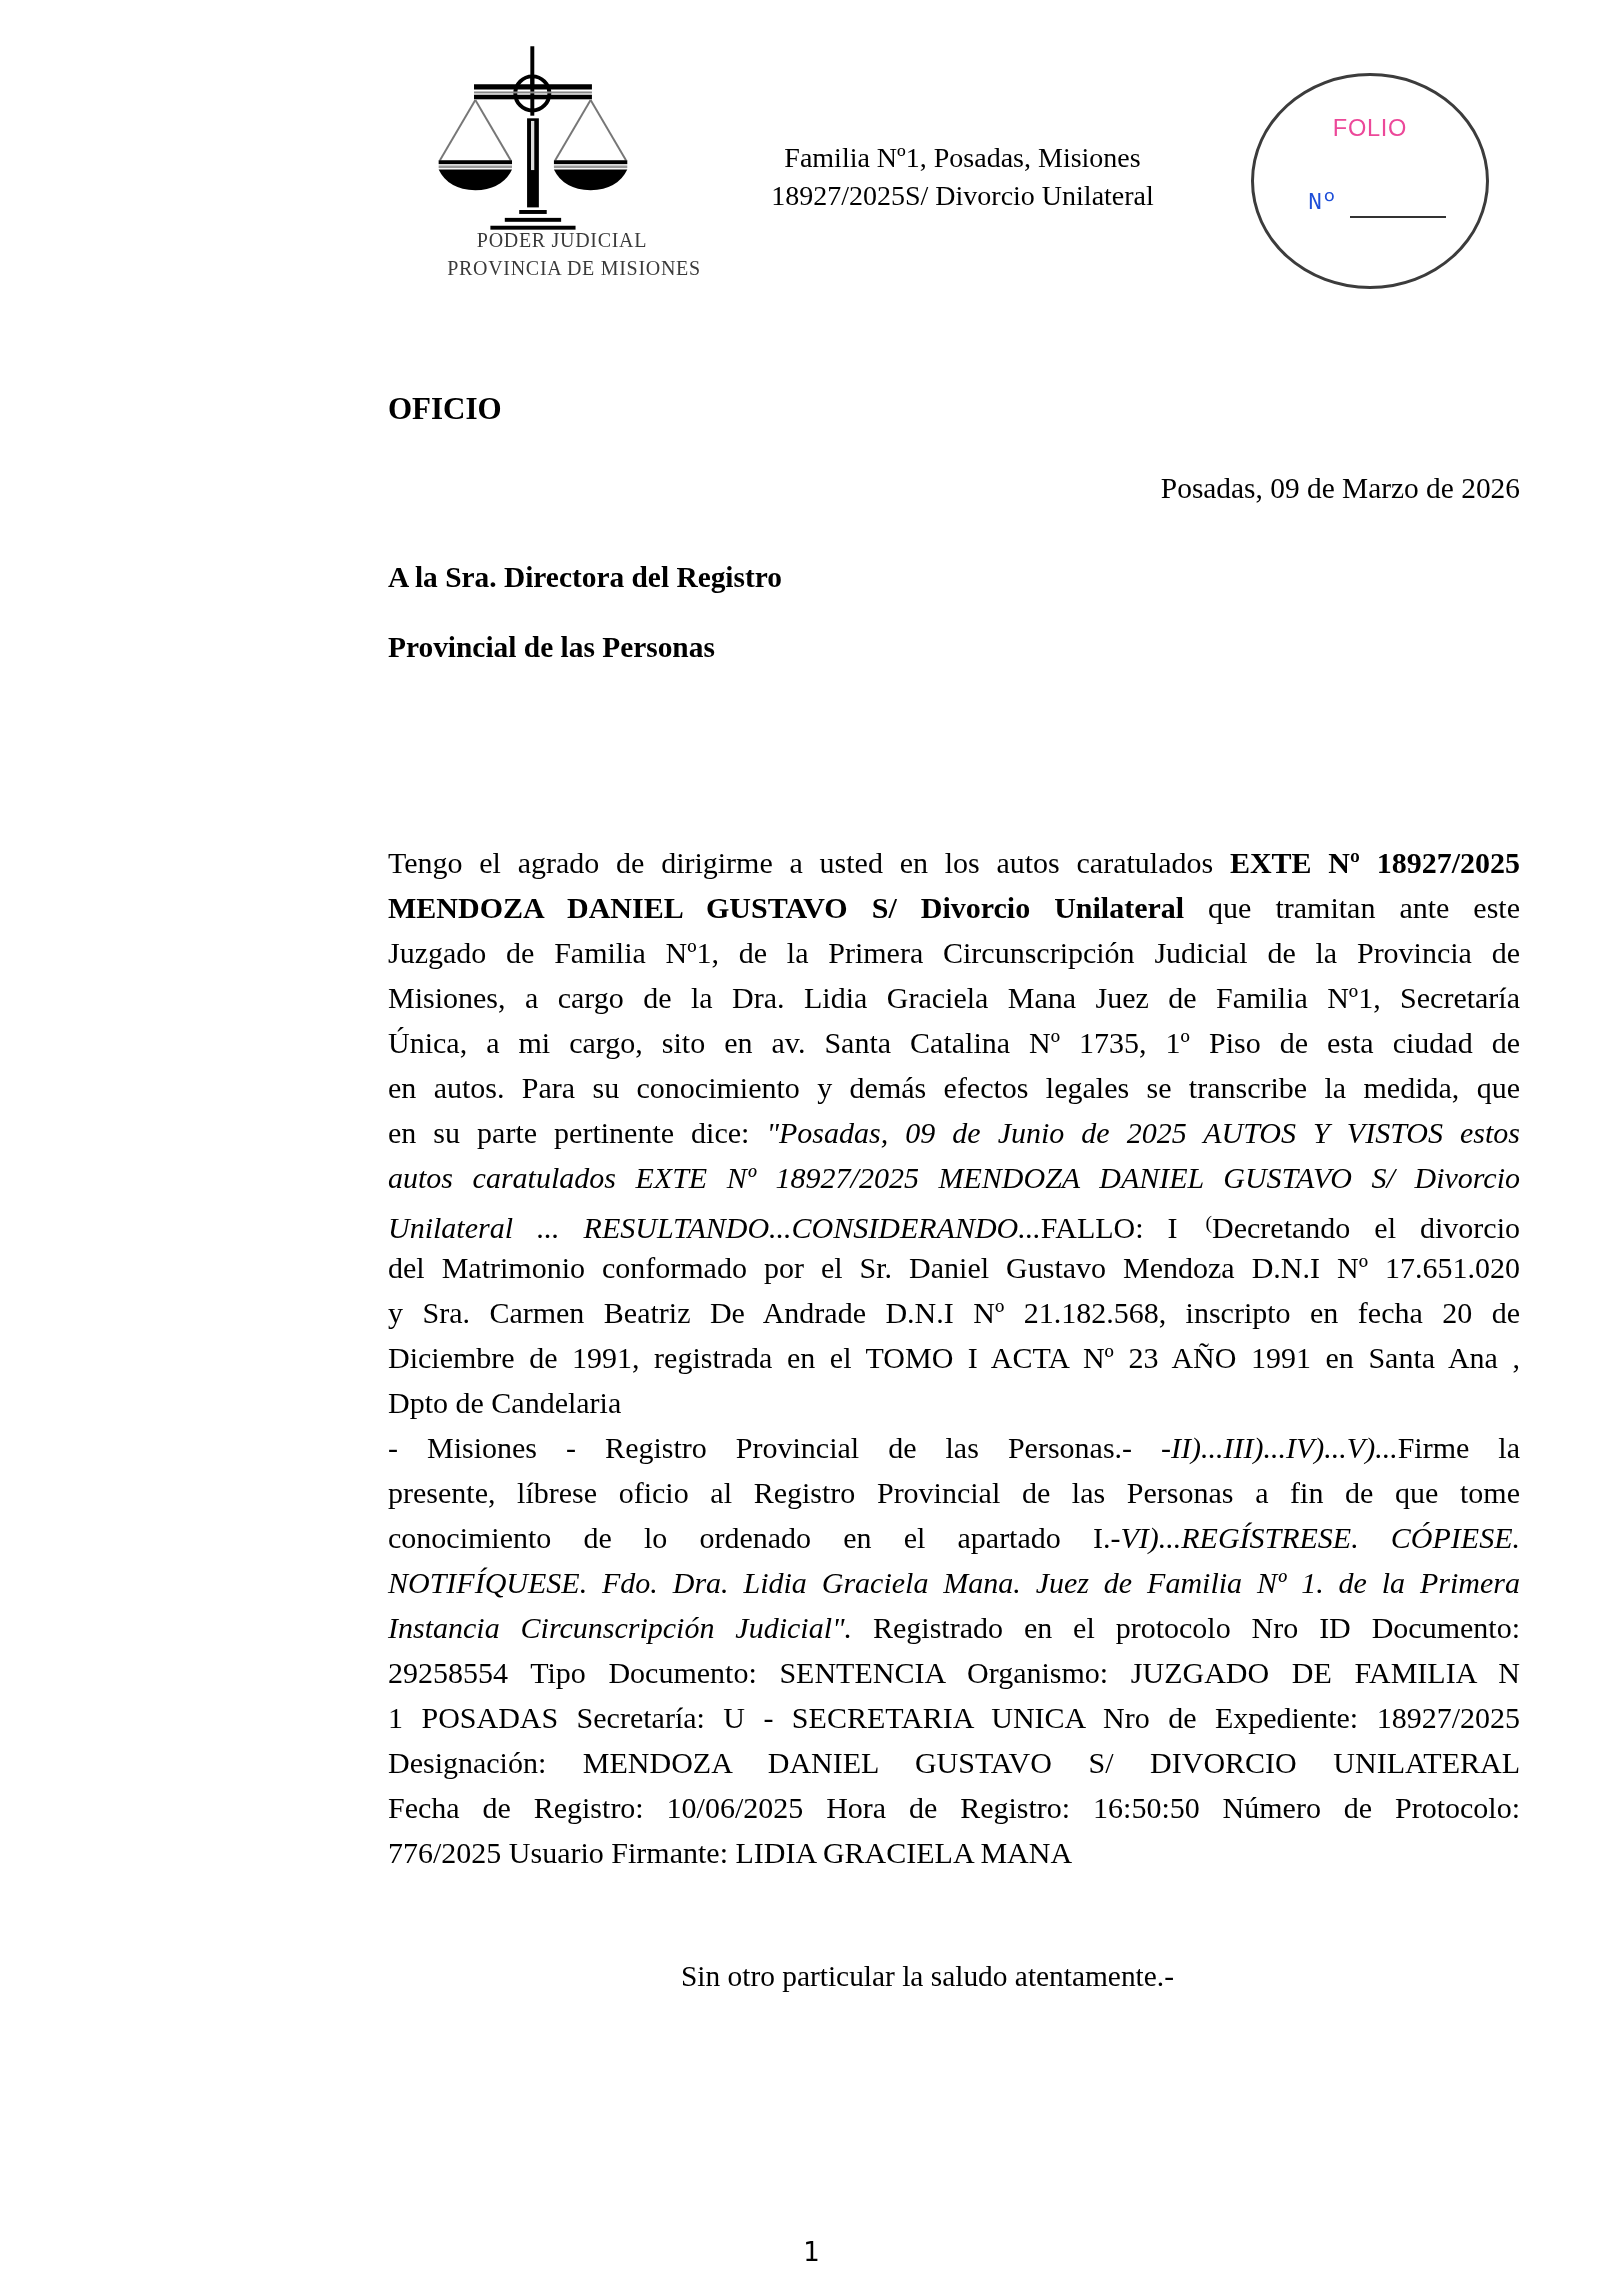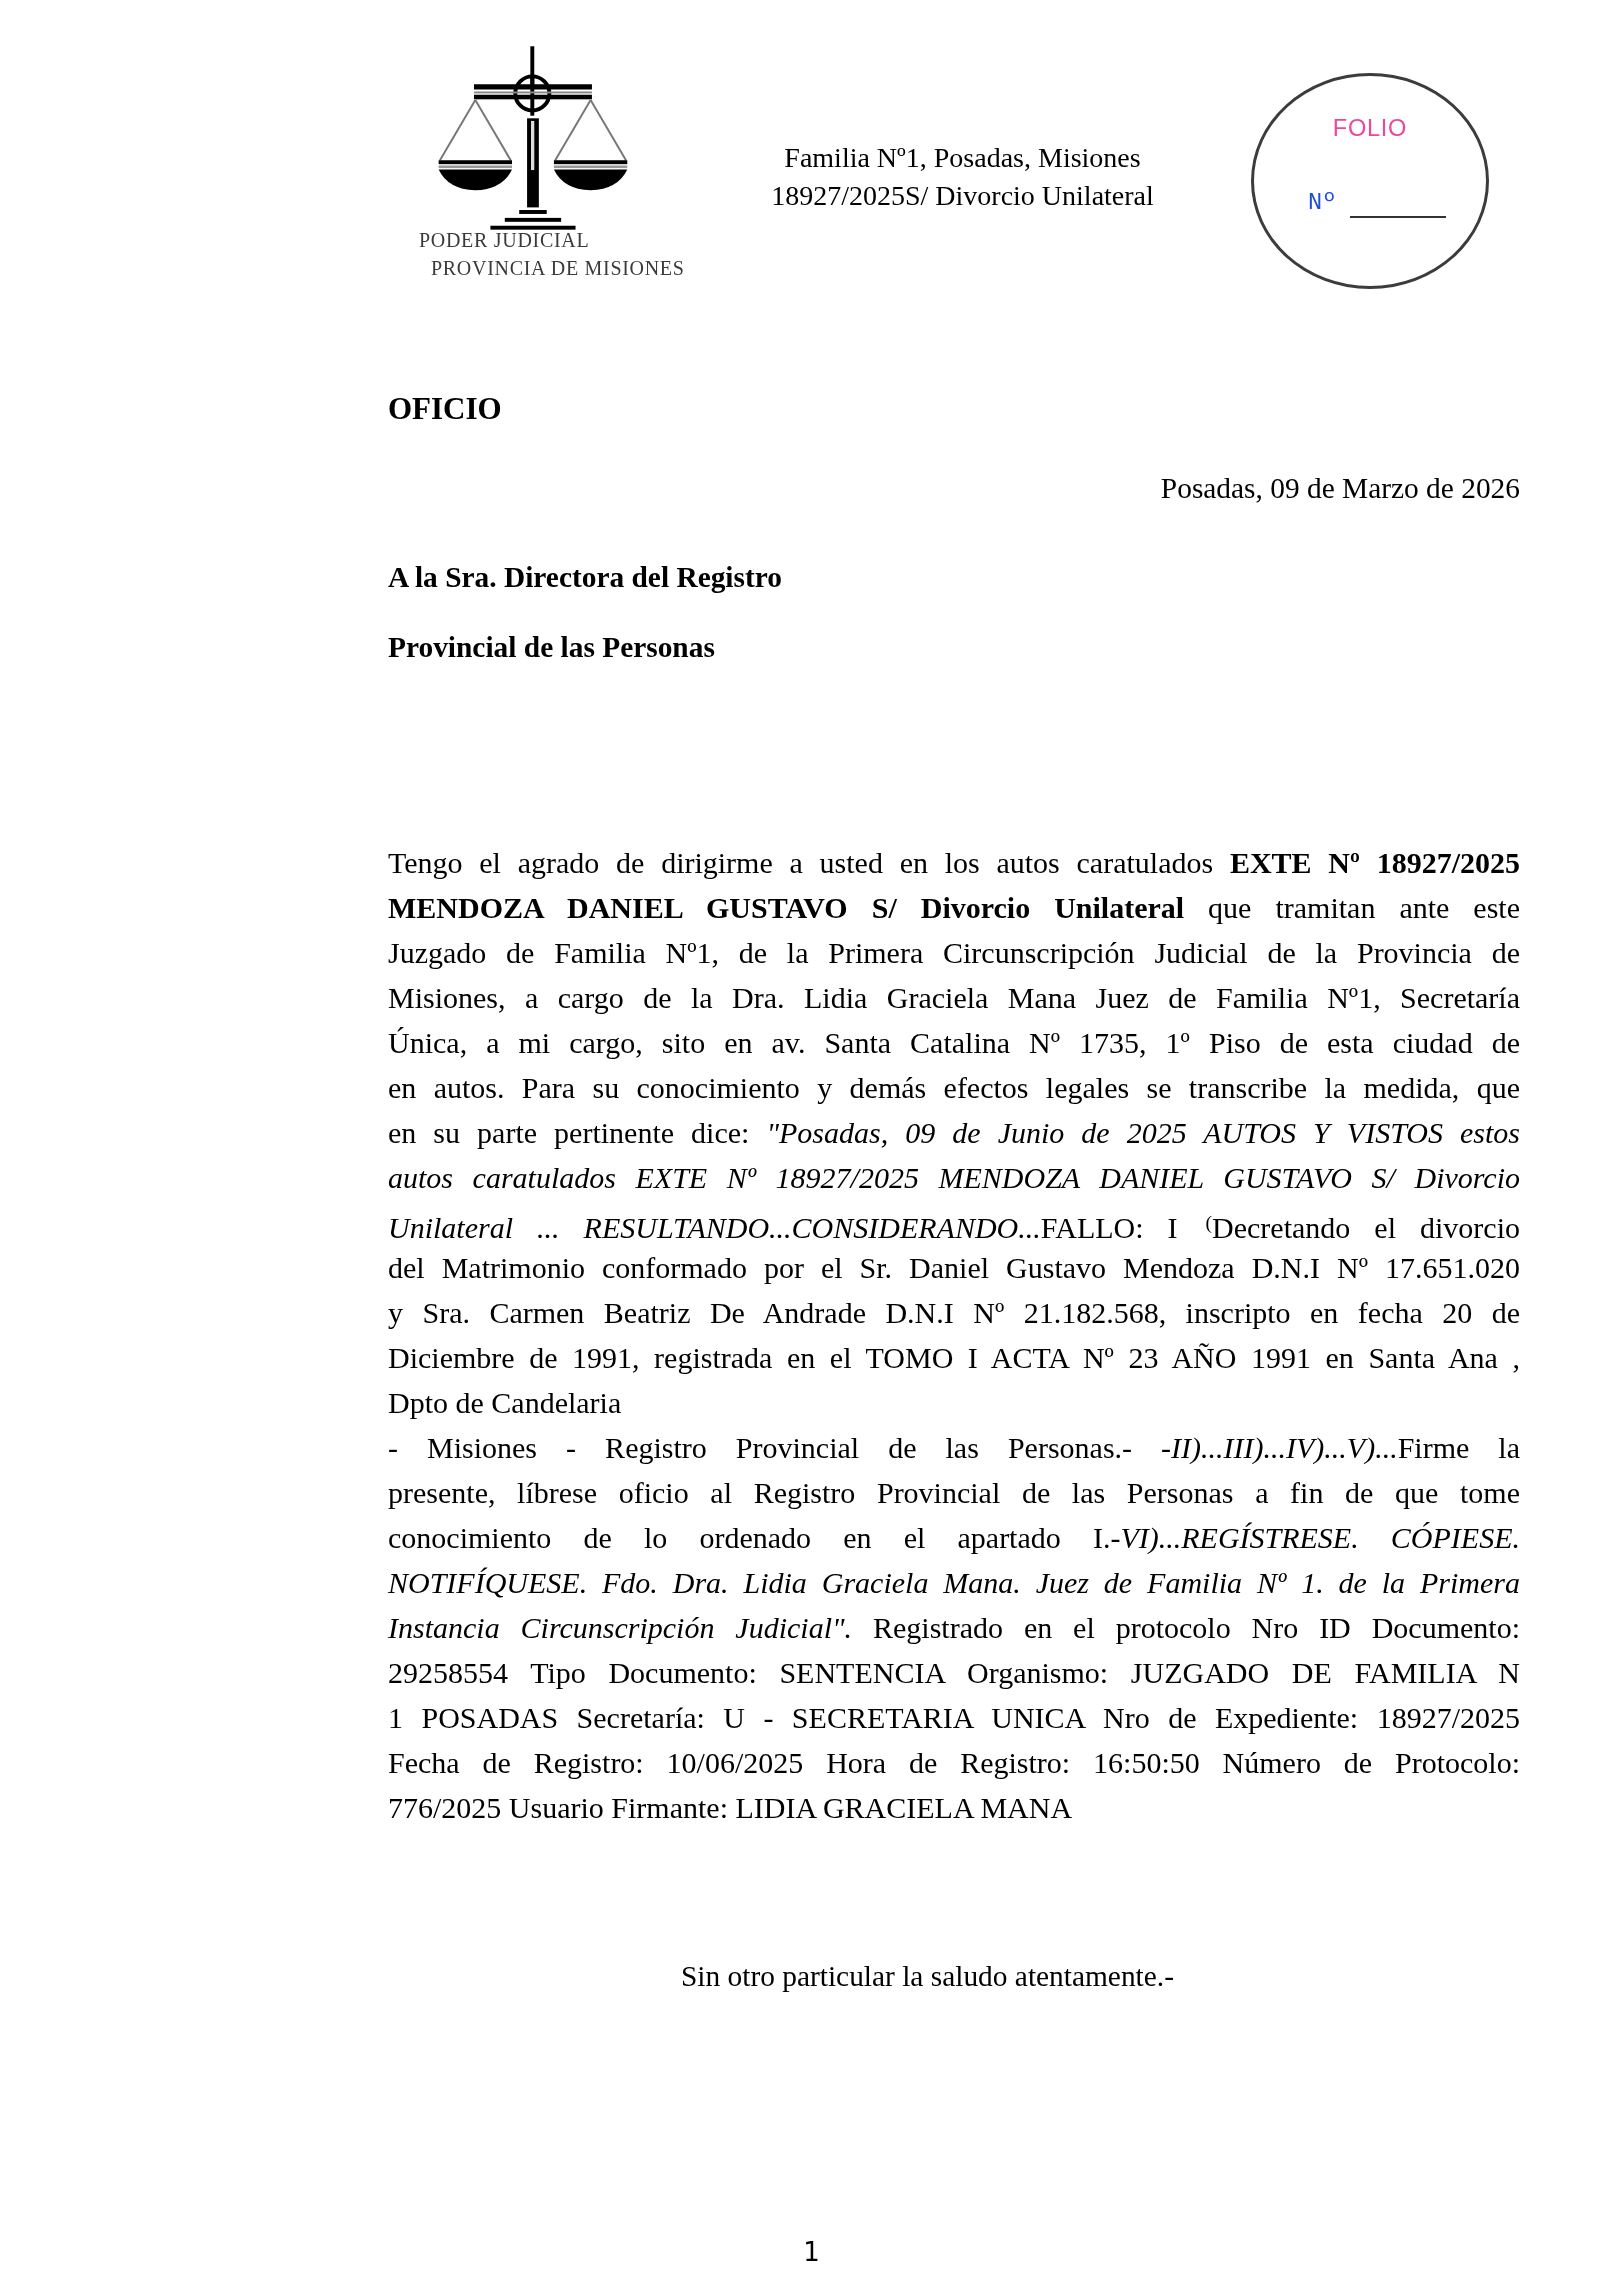--- a/index.html
+++ b/index.html
@@ -26,22 +26,23 @@
     .logo {
       position: absolute;
       left: 419px;
       top: 41px;
       width: 262px;
       height: 252px;
     }
     .logo svg { position: absolute; left: 0; top: 0; }
     .logo-text {
       position: absolute;
-      left: 0;
+      left: 12px;
       width: 262px;
+      text-align: center;
       font-family: "Liberation Serif", serif;
       color: #3a3a3a;
       letter-spacing: 0.7px;
       white-space: nowrap;
     }
     .logo-line1 { top: 188px; font-size: 20px; }
     .logo-line2 { top: 216px; font-size: 20px; margin-left: 12px; }
 
     
     .header-text {
@@ -241,20 +242,21 @@
       <div class="line"><span>y Sra. Carmen Beatriz De Andrade D.N.I Nº 21.182.568, inscripto en fecha 20 de</span></div>
       <div class="line"><span>Diciembre de 1991, registrada en el TOMO I ACTA Nº 23 AÑO 1991 en Santa Ana ,</span></div>
       <div class="line last"><span>Dpto de Candelaria</span></div>
       <div class="line"><span>- Misiones - Registro Provincial de las Personas.- </span><span class="i">-II)...III)...IV)...V)...</span><span>Firme la</span></div>
       <div class="line"><span>presente, líbrese oficio al Registro Provincial de las Personas a fin de que tome</span></div>
       <div class="line"><span>conocimiento de lo ordenado en el apartado I.-</span><span class="i">VI)...REGÍSTRESE. CÓPIESE.</span></div>
       <div class="line"><span class="i">NOTIFÍQUESE. Fdo. Dra. Lidia Graciela Mana. Juez de Familia Nº 1. de la Primera</span></div>
       <div class="line"><span class="i">Instancia Circunscripción Judicial".</span><span> Registrado en el protocolo  Nro ID Documento:</span></div>
       <div class="line"><span>29258554 Tipo Documento: SENTENCIA Organismo: JUZGADO DE FAMILIA N</span></div>
       <div class="line"><span>1 POSADAS Secretaría: U - SECRETARIA UNICA Nro de Expediente: 18927/2025</span></div>
+      <div class="line"><span>Designación: MENDOZA DANIEL GUSTAVO S/ DIVORCIO UNILATERAL</span></div>
       <div class="line"><span>Fecha de Registro: 10/06/2025 Hora de Registro: 16:50:50 Número de Protocolo:</span></div>
       <div class="line last"><span>776/2025 Usuario Firmante: LIDIA GRACIELA MANA</span></div>
     </div>
 
   <div class="closing">Sin otro particular la saludo atentamente.-</div>
 
   <div class="page-number">1</div>
 </div>
 
 

